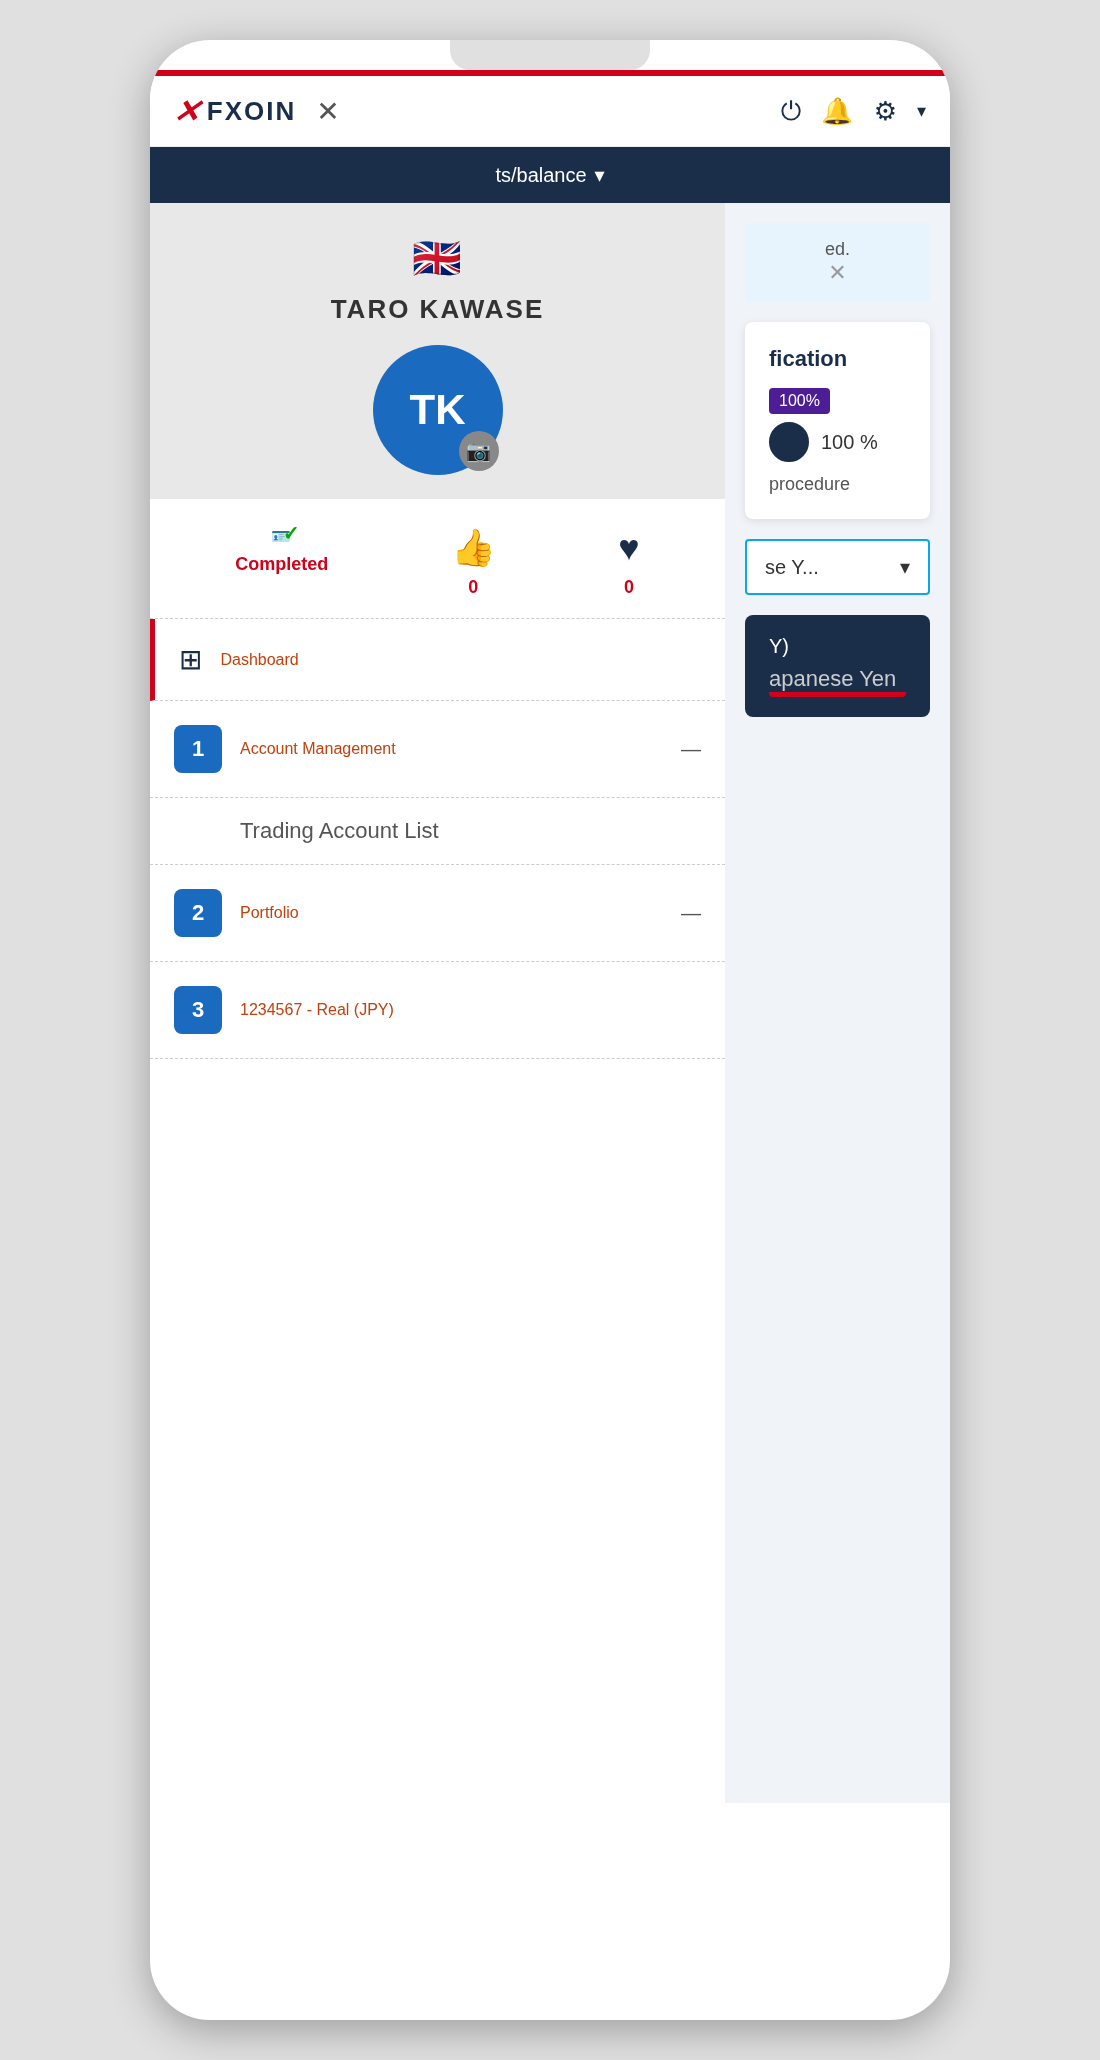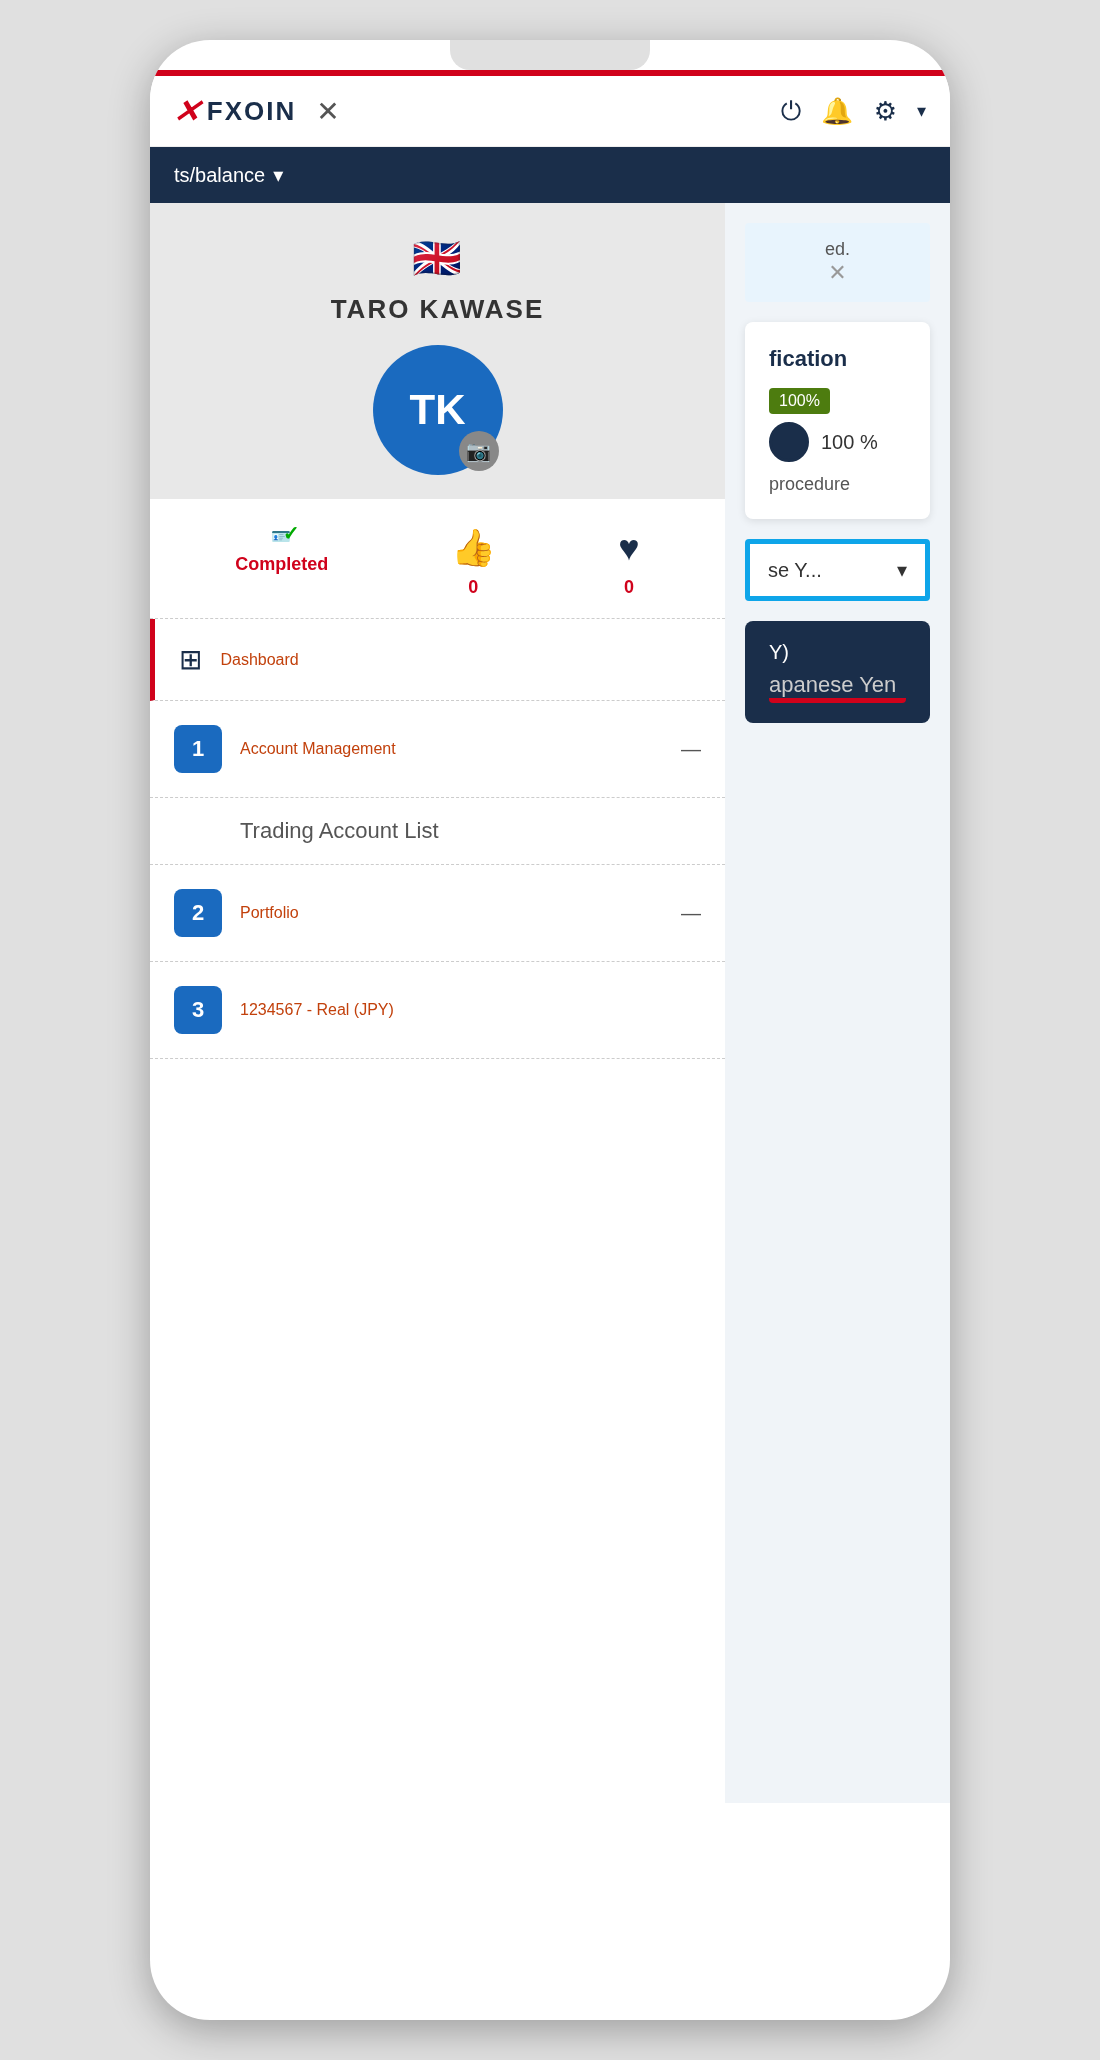--- a/index.html
+++ b/index.html
@@ -99,21 +99,21 @@
       font-size: 18px;
       color: #1a2e4a;
     }
 
     
     .nav-bar {
       background: #1a2e4a;
       padding: 16px 24px;
       display: flex;
       align-items: center;
-      justify-content: flex-start;
+      justify-content: center;
     }
 
     .nav-balance-btn {
       background: #1a2e4a;
       color: #fff;
       border: none;
       font-size: 20px;
       display: flex;
       align-items: center;
       gap: 8px;
@@ -327,21 +327,21 @@
     }
 
     .verification-title {
       font-size: 22px;
       font-weight: bold;
       color: #1a2e4a;
       margin-bottom: 16px;
     }
 
     .progress-label {
-      background: #4d7c0f;
+      background: #4c1d95;
       color: #fff;
       font-size: 16px;
       padding: 4px 10px;
       border-radius: 4px;
       display: inline-block;
       margin-bottom: 8px;
     }
 
     .progress-bar-container {
       display: flex;
@@ -363,21 +363,21 @@
       color: #333;
     }
 
     .procedure-text {
       font-size: 18px;
       color: #555;
     }
 
     .select-dropdown {
       background: #fff;
-      border: 5px solid #0ea5e9;
+      border: 2px solid #0ea5e9;
       border-radius: 4px;
       padding: 14px 18px;
       margin: 20px;
       display: flex;
       align-items: center;
       justify-content: space-between;
       font-size: 20px;
       color: #333;
     }
 

